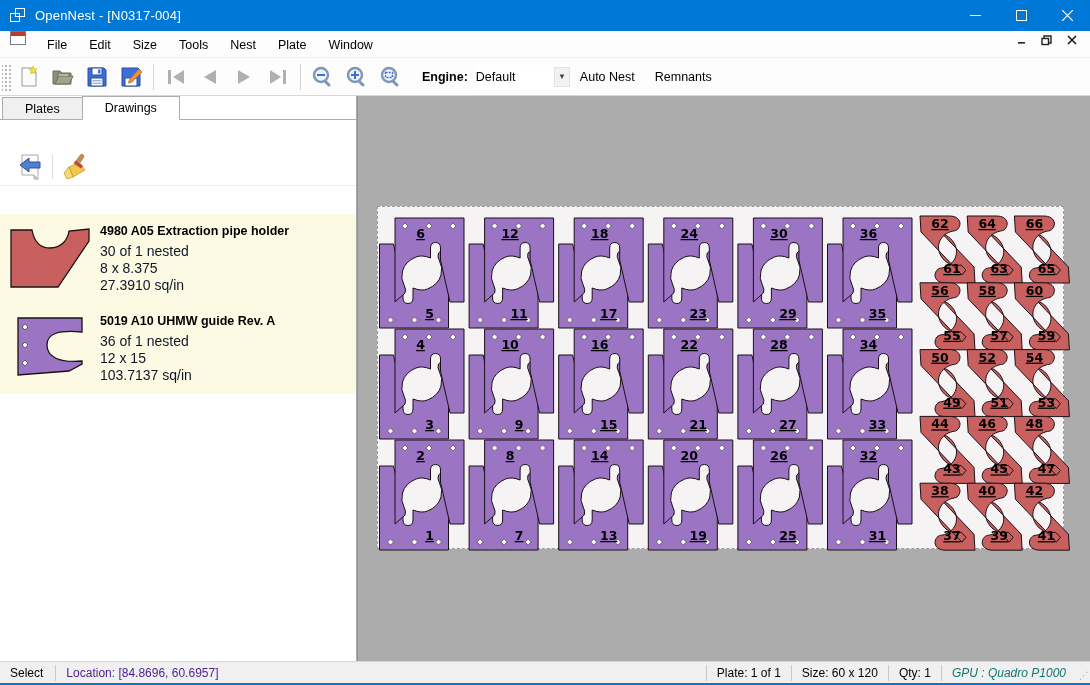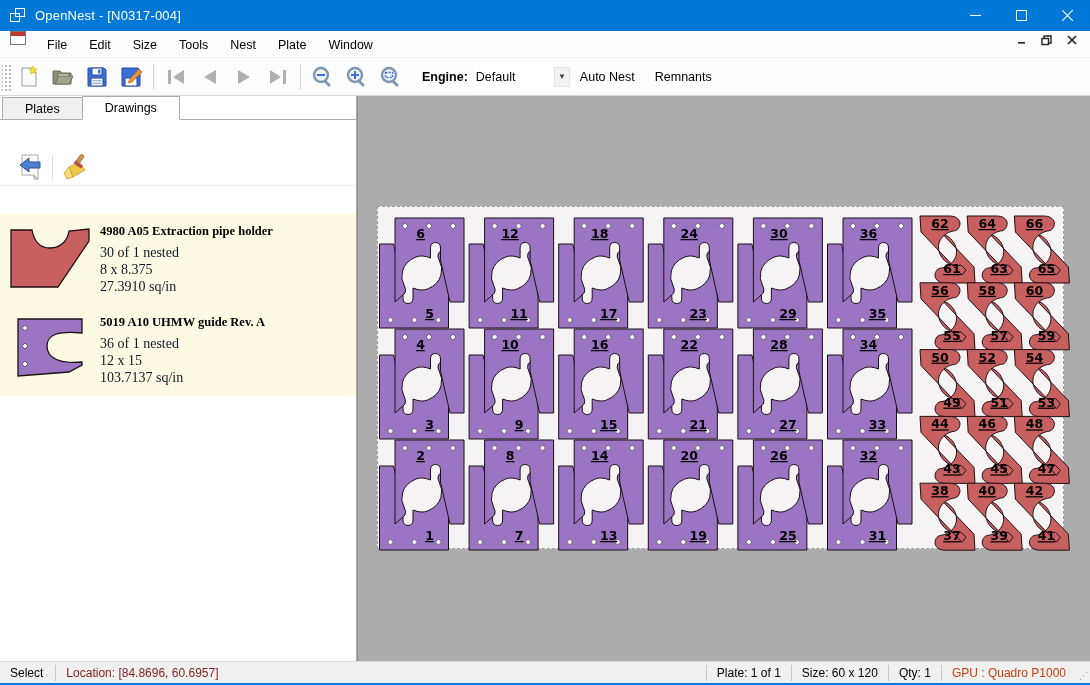--- a/index.html
+++ b/index.html
@@ -39,39 +39,39 @@
 
   
   .content { flex:1; display:flex; min-height:0; }
   .sidepanel { width:357px; background:#fff; border-right:1px solid #ababab; display:flex; flex-direction:column; flex:0 0 auto;gap:28px; }
   .tabstrip { height:24px; display:flex; align-items:flex-end; background:#fff; border-bottom:1px solid #acacac; padding-left:2px; }
   .tab { height:22px; padding:0 22px; display:flex; align-items:center; justify-content:center; font-size:12.5px; border:1px solid #acacac; border-bottom:none; background:#f0f0f0; margin-right:-1px; }
   .tab.active { background:#fff; height:24px; margin-bottom:-1px; border-bottom:1px solid #fff; z-index:2; }
   .panel-toolbar { height:38px; display:flex; align-items:center; padding-left:14px; border-bottom:1px solid #ececec; }
   .pt-btn { width:32px; height:32px; display:flex; align-items:center; justify-content:center; }
   .pt-sep { width:1px; height:24px; background:#dcdcdc; margin:0 6px; }
-  .drawing-list { background:#fcfae2;font-family:Liberation Serif, serif; }
+  .drawing-list { background:#fcfae2; }
   .drawing-item { display:flex; padding:8px 0 10px 0; }
   .thumb-box { width:100px; display:flex; align-items:flex-start; justify-content:center; padding-top:4px; flex:0 0 auto; }
   .d-text { flex:1; padding-top:2px; }
   .d-title { font-weight:bold; font-size:12.5px; margin-bottom:5px; }
   .d-line { color:#0f172a; font-size:14px; line-height:17px; }
 
   .canvas { flex:1; background:#acacac; position:relative; border-left:1px solid #919191; overflow:hidden; }
   .plate { position:absolute; left:19px; top:110px; width:687px; height:343px; background:#f5f3f4; border:1px dashed #9a9a9a; }
   .plate svg { position:absolute; left:-1px; top:-1px; overflow:visible; }
 
   
   .statusbar { height:22px; background:#f0f0f0; border-top:1px solid #d7d7d7; display:flex; align-items:center; font-size:12px; flex:0 0 auto; }
   .sb-cell { padding:12px 10px; display:flex; align-items:center; height:100%; }
   .sb-sep { width:1px; height:16px; background:#c9c9c9; }
   .sb-mode { padding-left:10px; padding-right:12px; }
-  .sb-location { color:#7f1d1d; }
+  .sb-location { color:#4c1d95; }
   .sb-right { margin-left:auto; display:flex; align-items:center; height:100%;border-radius:10px; }
-  .sb-gpu { color:#c2410c; }
+  .sb-gpu { color:#0f766e;font-style:italic; }
   .sb-grip { width:14px; height:100%; display:flex; align-items:flex-end; justify-content:flex-end; padding:0 2px 2px 0; color:#a8a8a8; font-size:10px; letter-spacing:-1px; }
   .bottomedge { height:2px; background:#0078D7; flex:0 0 auto; }
 </style>
 </head>
 <body>
 
 <div class="window">
 
   <div class="titlebar">
     <div class="app-icon">

